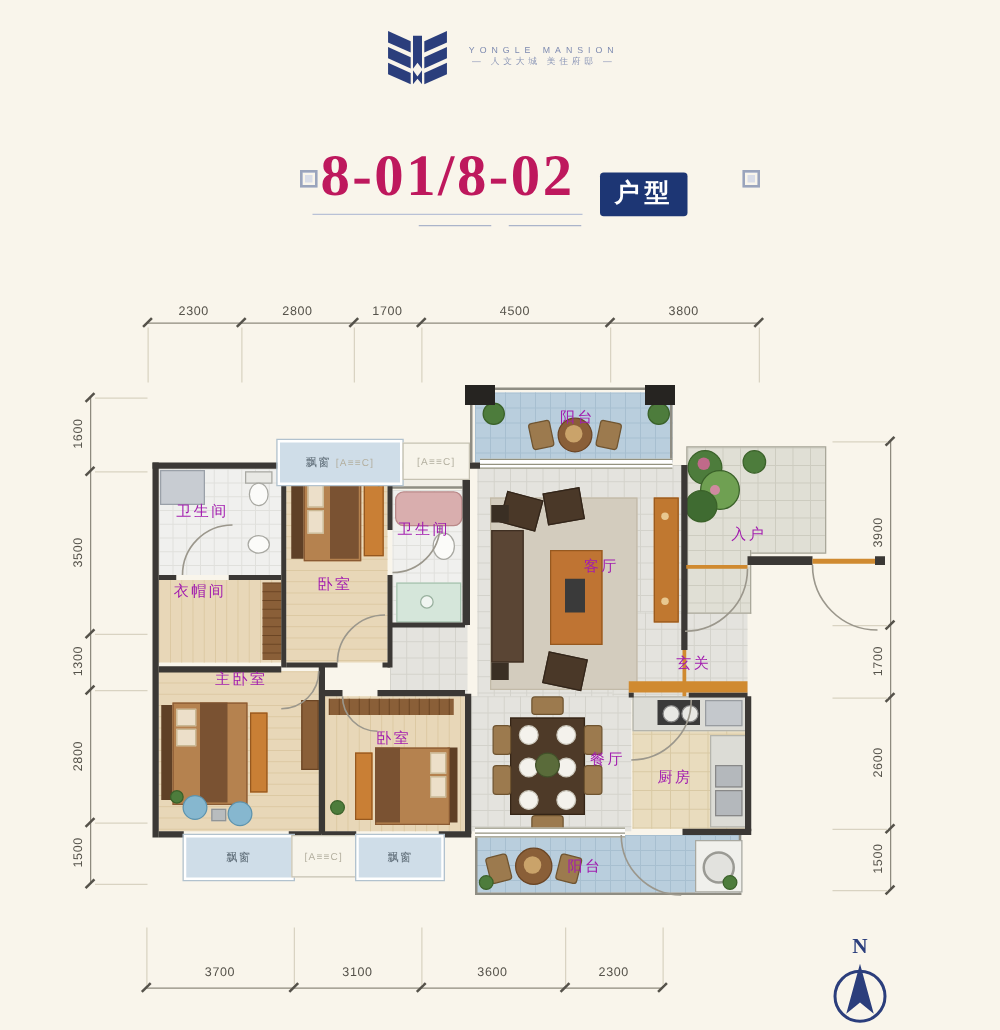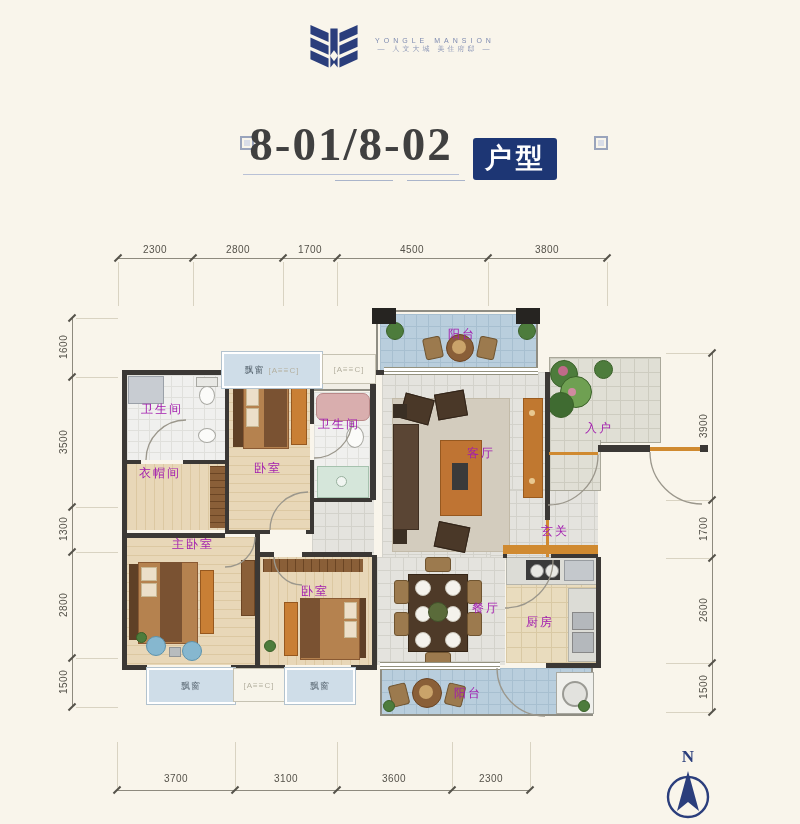--- a/index.html
+++ b/index.html
@@ -4,22 +4,22 @@
 <style>
   html,body{margin:0;padding:0;}
   body{width:800px;height:824px;background:#f9f5eb;font-family:"Liberation Sans",sans-serif;position:relative;overflow:hidden;}
   .abs{position:absolute;}
   
   .logo-row{left:0;top:14px;width:800px;display:flex;justify-content:center;align-items:center;gap:12px;}
   .brand-en{font-size:7px;letter-spacing:4px;color:#7d8ab0;text-align:center;}
   .brand-cn{font-family:"Liberation Serif",serif;font-size:31px;font-weight:bold;color:#2a3d7c;letter-spacing:6px;line-height:1.15;}
   .tagline{font-size:7px;letter-spacing:3px;color:#8d98b8;text-align:center;}
   .title-row{left:0;top:116px;width:800px;display:flex;justify-content:center;align-items:center;gap:14px;}
-  .big-title{font-family:"Liberation Serif",serif;font-size:47px;font-weight:bold;color:#404040;letter-spacing:2px;border-bottom:1px solid #b9c1d6;padding:0 6px 6px 6px;line-height:1;}
-  .badge{background:#1d3674;color:#fff;font-size:27px;font-weight:bold;letter-spacing:4px;padding:7px 10px 8px 12px;border-radius:3px;line-height:1;margin-top:22px;}
+  .big-title{font-family:"Liberation Serif",serif;font-size:47px;font-weight:bold;color:#be185d;letter-spacing:2px;border-bottom:1px solid #b9c1d6;padding:0 6px 6px 6px;line-height:1;}
+  .badge{background:#1d3674;color:#fff;font-size:20px;font-weight:bold;letter-spacing:4px;padding:7px 10px 8px 12px;border-radius:3px;line-height:1;margin-top:22px;}
   .ornament{width:10px;height:10px;border:2px solid #9aa4bc;background:#d9dde8;box-shadow:inset 0 0 0 2px #f9f5eb;}
   .sub-row{left:0;top:180px;width:800px;display:flex;justify-content:center;align-items:center;gap:14px;}
   .sub-line{width:58px;height:1px;background:#aab4ca;}
   .area-note{font-size:16px;font-weight:bold;color:#1d3674;letter-spacing:1px;}
   
   .dimline{background:#8e8a7e;}
   .ext{background:#d9d3c2;}
   .tick{width:10px;height:2px;background:#55524a;transform:rotate(-45deg);}
   .dim{font-size:10px;color:#55524a;letter-spacing:.5px;text-align:center;}
   .dim-v{writing-mode:vertical-rl;transform:rotate(180deg);width:14px;height:46px;display:flex;align-items:center;justify-content:center;}

